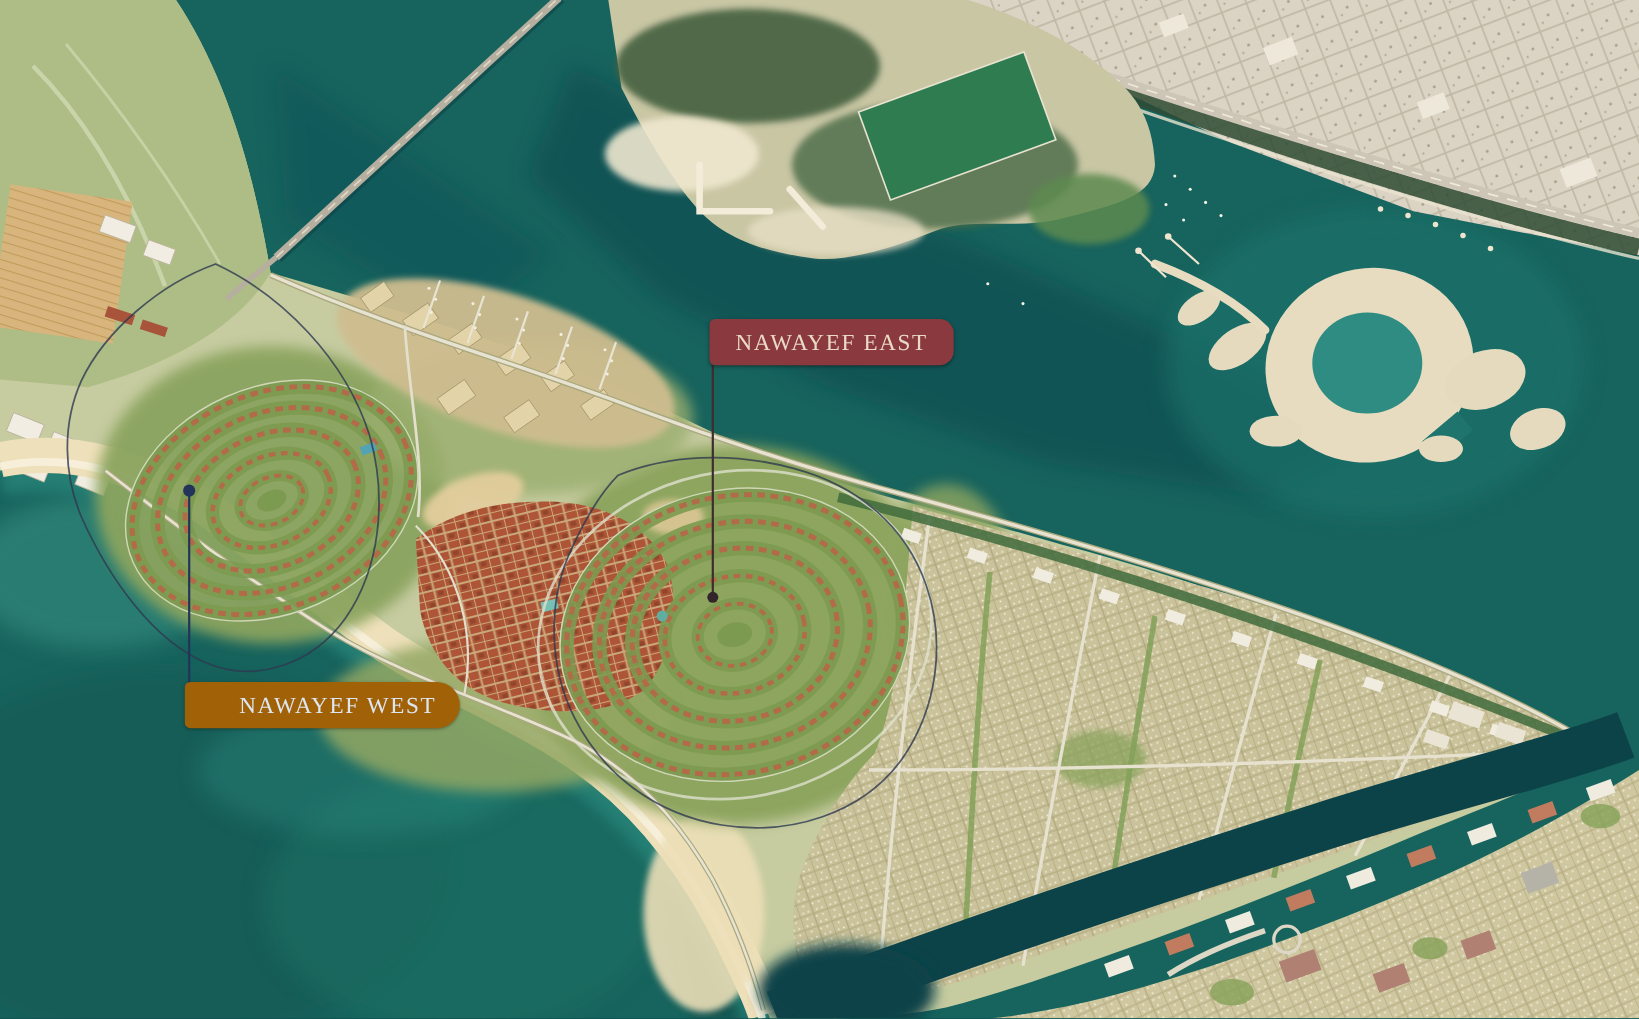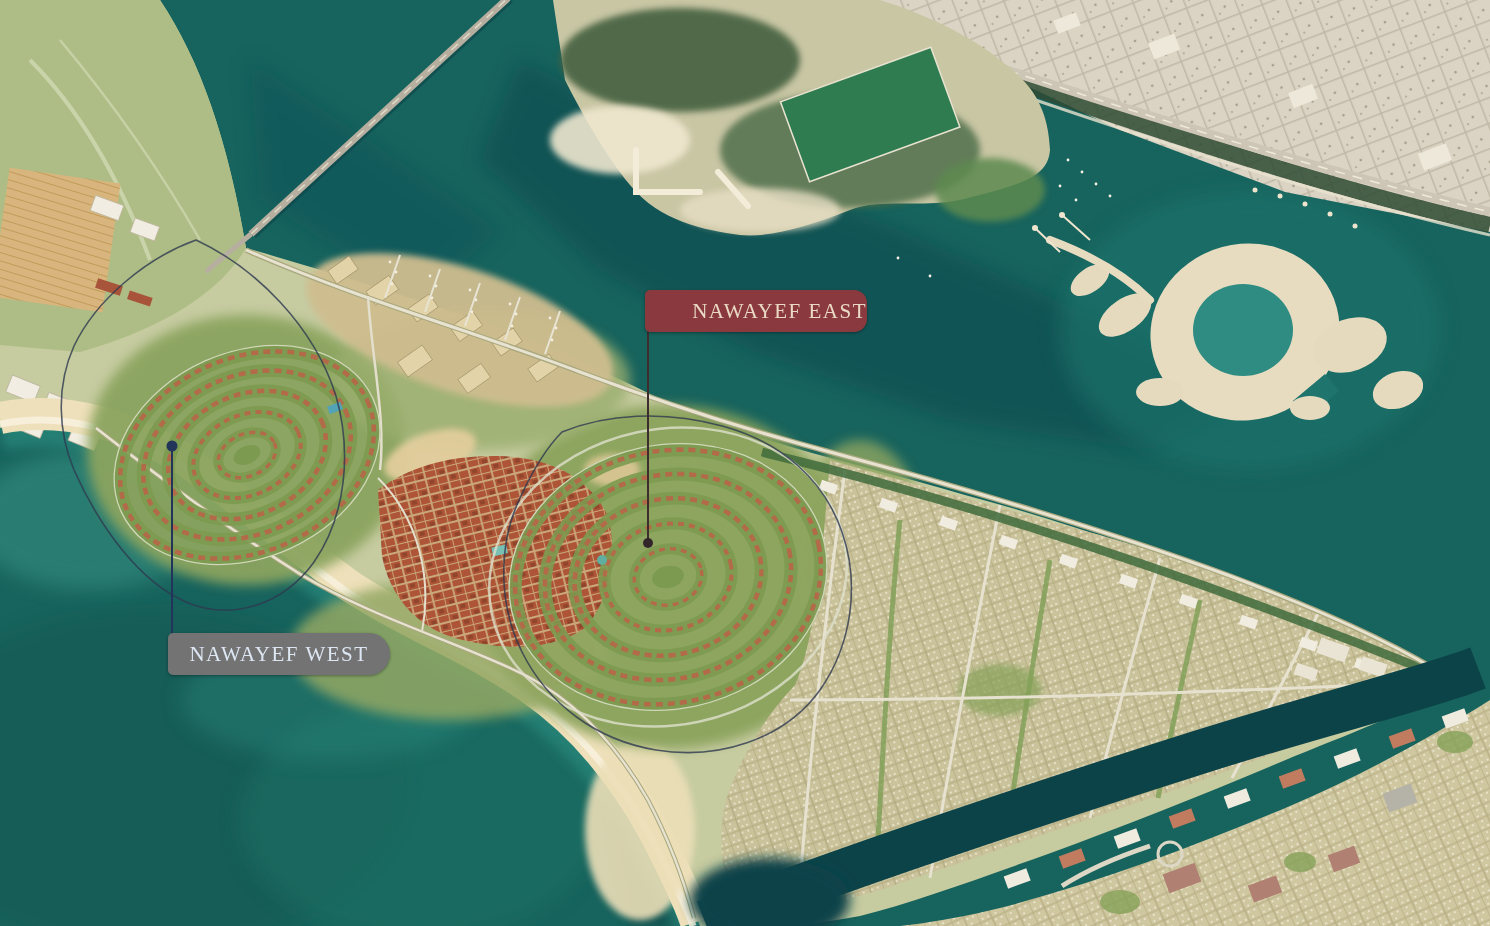--- a/index.html
+++ b/index.html
@@ -18,26 +18,26 @@
     font-family:"Liberation Serif",serif;
     font-size:21px;
     letter-spacing:1.5px;
     white-space:nowrap;
     box-shadow:0 1px 3px rgba(0,0,0,.35);
   }
   .label-east{
     left:645px;top:290px;
     background:#8a3a3e;color:#eadac5;
     border-radius:5px 13px 13px 5px;
-    justify-content:flex-end;
   }
   .label-west{
-    left:168px;top:633px;
-    background:#737373;color:#dde6f3;
+    left:168px;top:620px;
+    background:#a16207;color:#dde6f3;
     border-radius:5px 21px 21px 5px;
+    padding-left:28px;
   }
 </style>
 </head>
 <body>
 
 <div class="stage">
 <svg width="1490" height="926" viewBox="0 0 1490 926">
   <defs>
     <filter id="f3" x="-30%" y="-30%" width="160%" height="160%">
           <feGaussianBlur stdDeviation="3"></feGaussianBlur>

